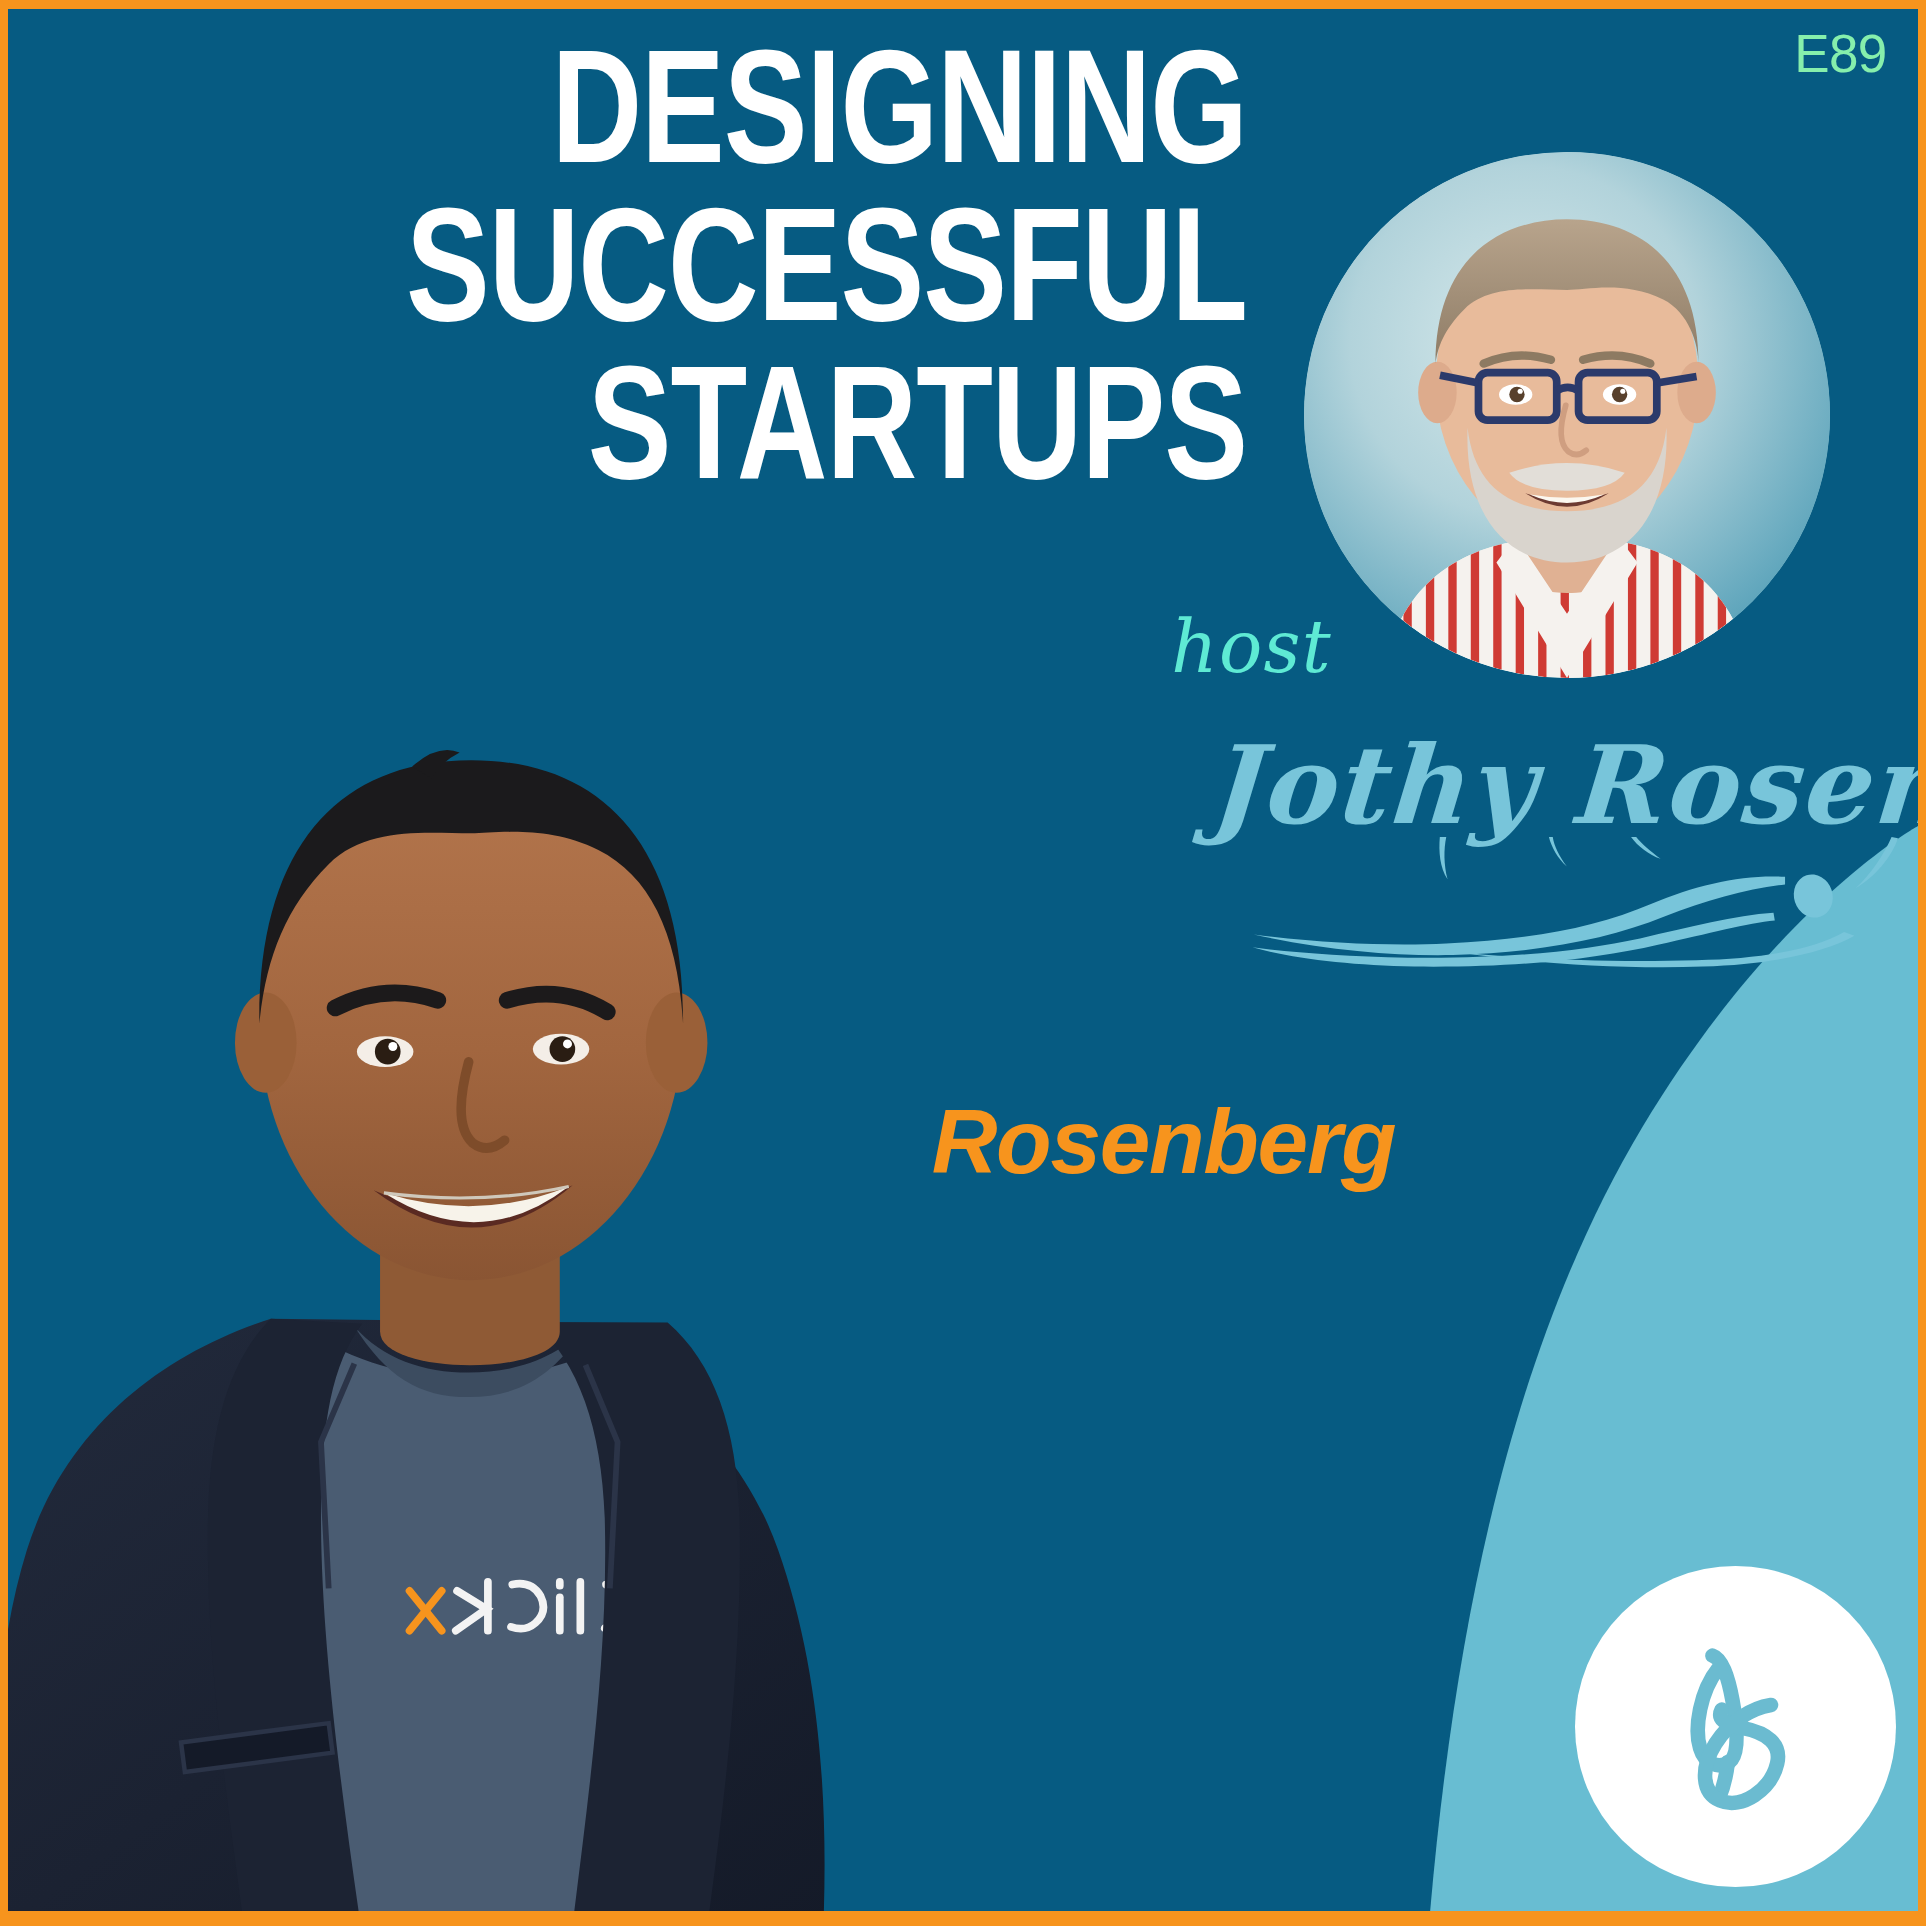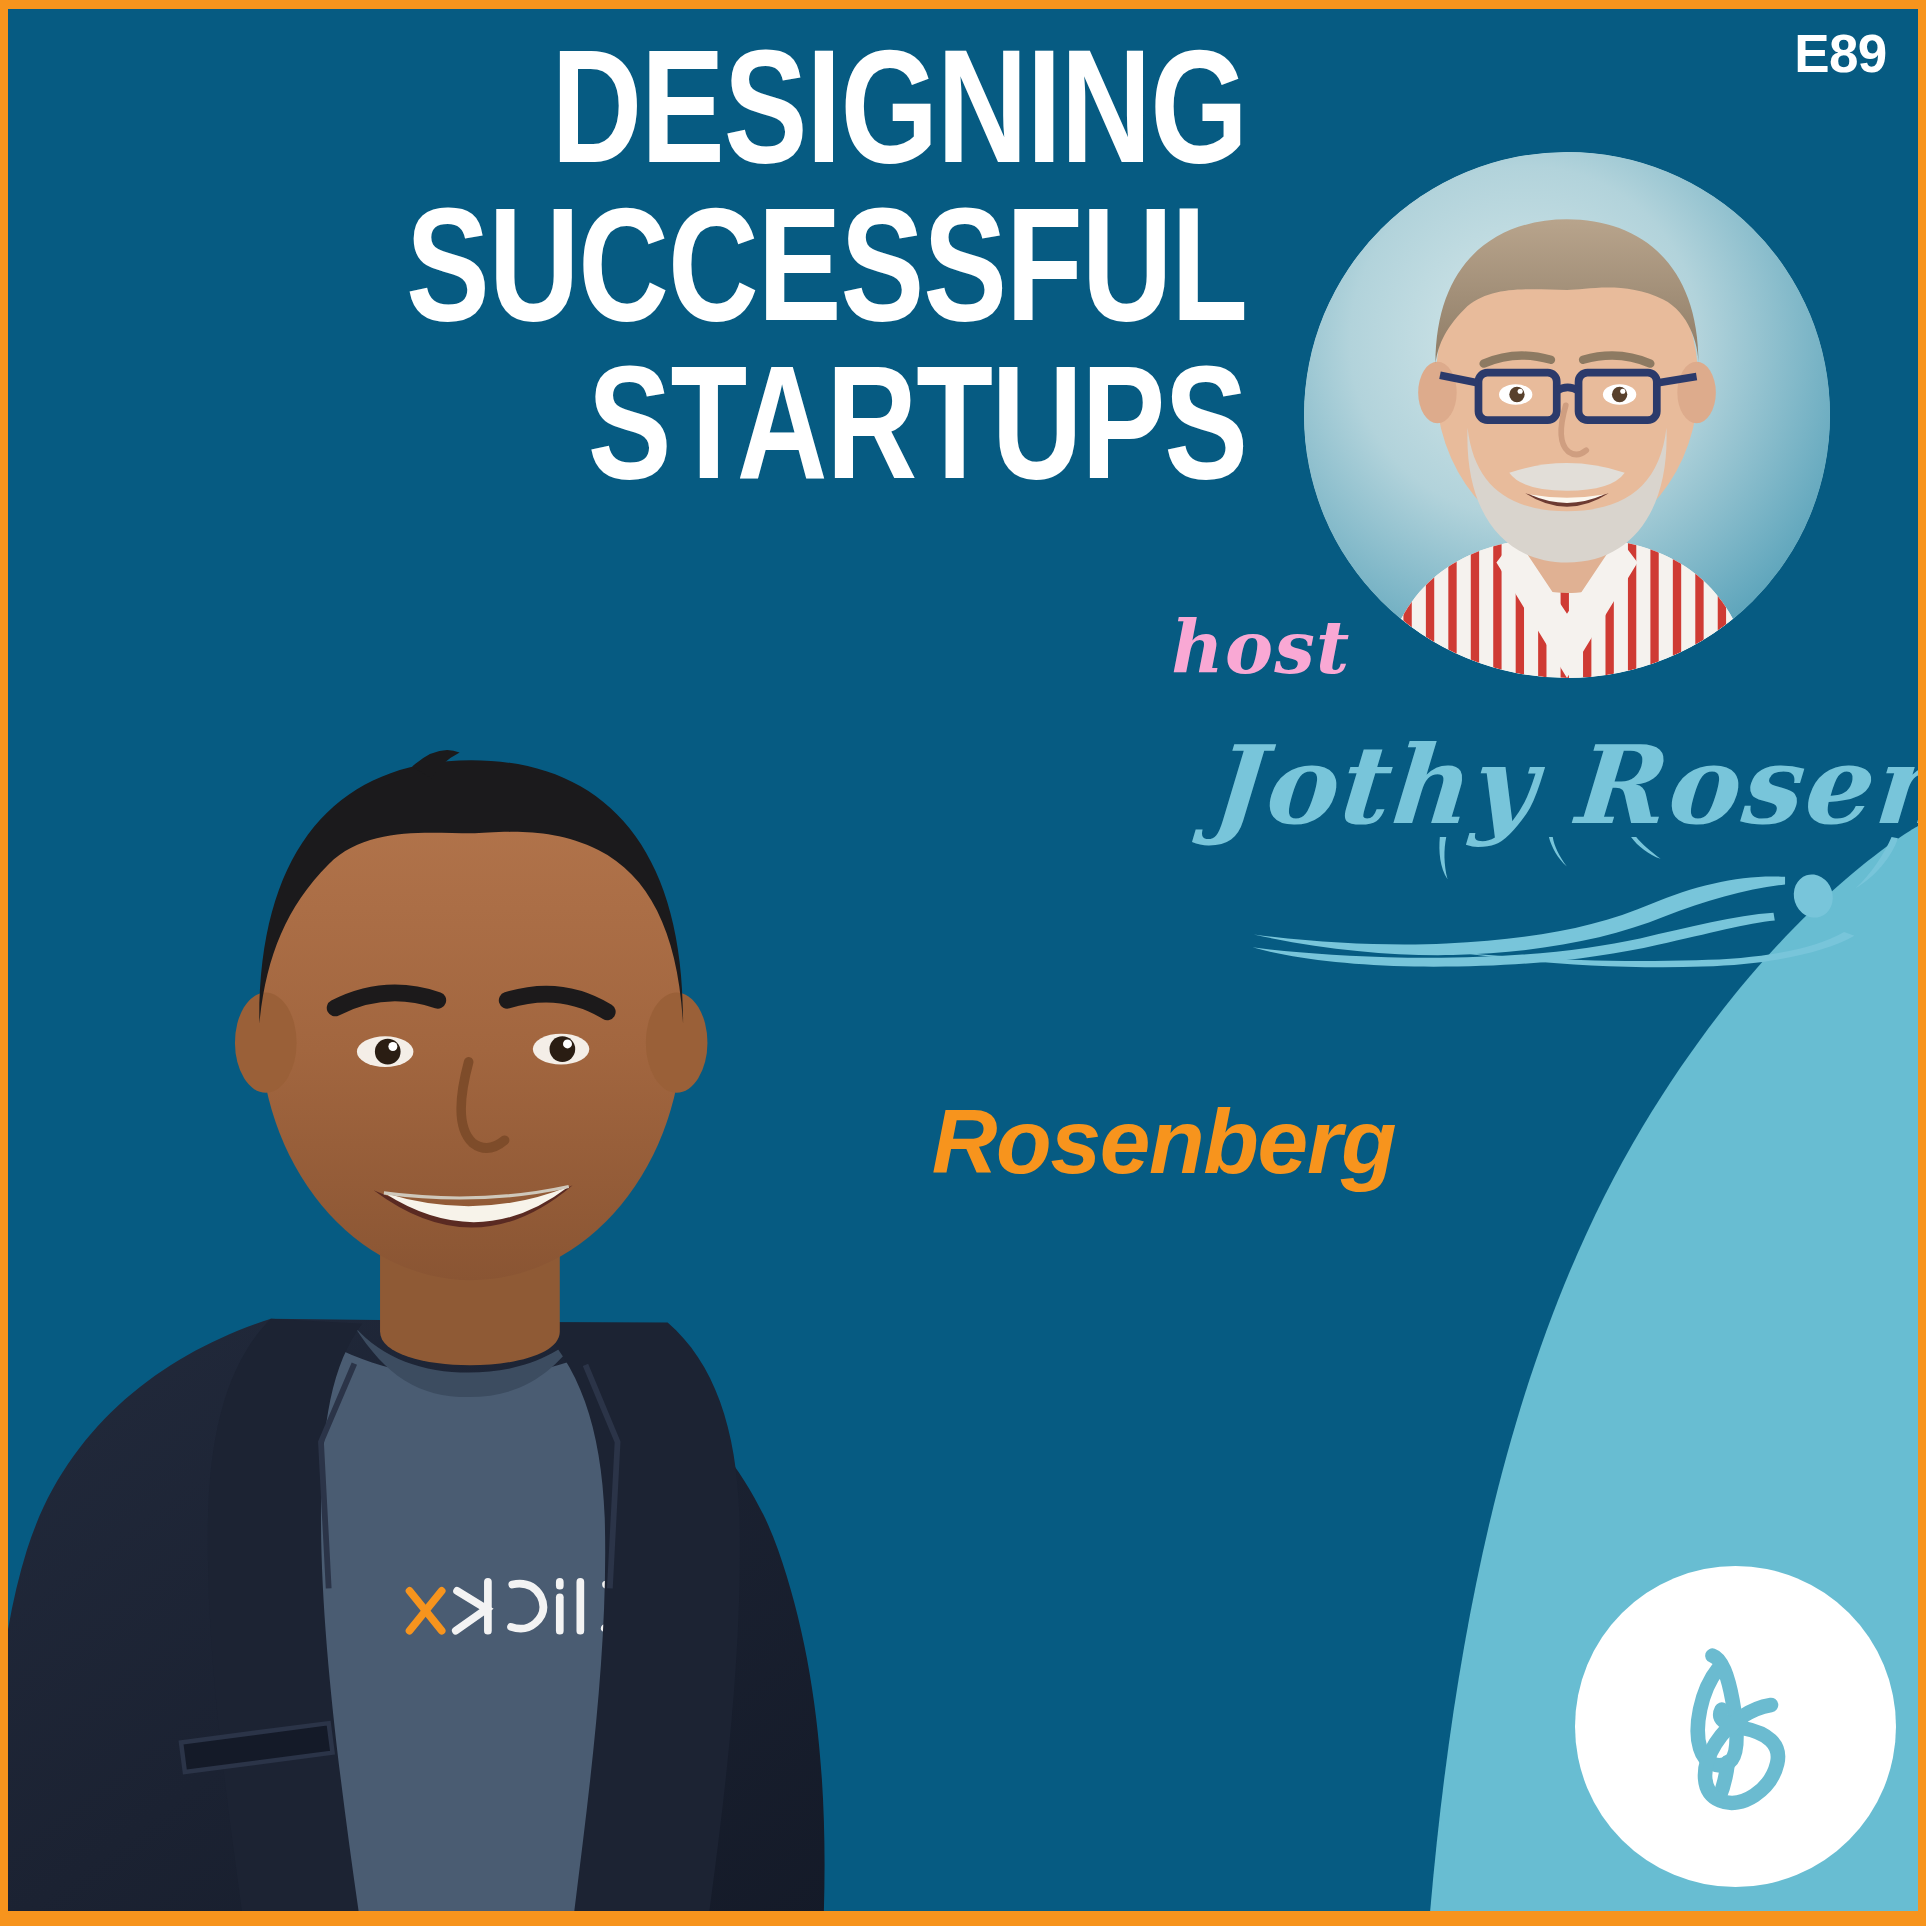--- a/index.html
+++ b/index.html
@@ -56,23 +56,23 @@
     transform-origin: right center;
     white-space: nowrap;
     display: block;
   }
 
   
   .episode {
     position: absolute;
     right: 31px;
     top: 14px;
-    color: #ffffff;
+    color: #86efac;
     font-size: 53px;
-    font-weight: 700;
+    font-weight: 400;
     letter-spacing: -0.6px;
     z-index: 40;
   }
 
   
   .host-photo {
     position: absolute;
     left: 1296px;
     top: 143px;
     width: 526px;
@@ -82,24 +82,24 @@
     z-index: 25;
     background: radial-gradient(circle at 42% 38%, #cfe4e6 0%, #b6d5dc 38%, #7fb9c8 72%, #4c9bb3 100%);
   }
   .host-photo svg { display:block; width:100%; height:100%; }
 
   
   .host-label {
     position: absolute;
     left: 1163px;
     top: 596px;
-    color: #f9a8d4;
+    color: #5eead4;
     font-family: "DejaVu Serif", serif;
     font-style: italic;
-    font-weight: 700;
+    font-weight: 400;
     font-size: 72px;
     letter-spacing: 1.3px;
     z-index: 26;
   }
   .host-name {
     position: absolute;
     left: 1207px;
     top: 713px;
     color: #78C5DA;
     font-family: "DejaVu Serif", serif;

